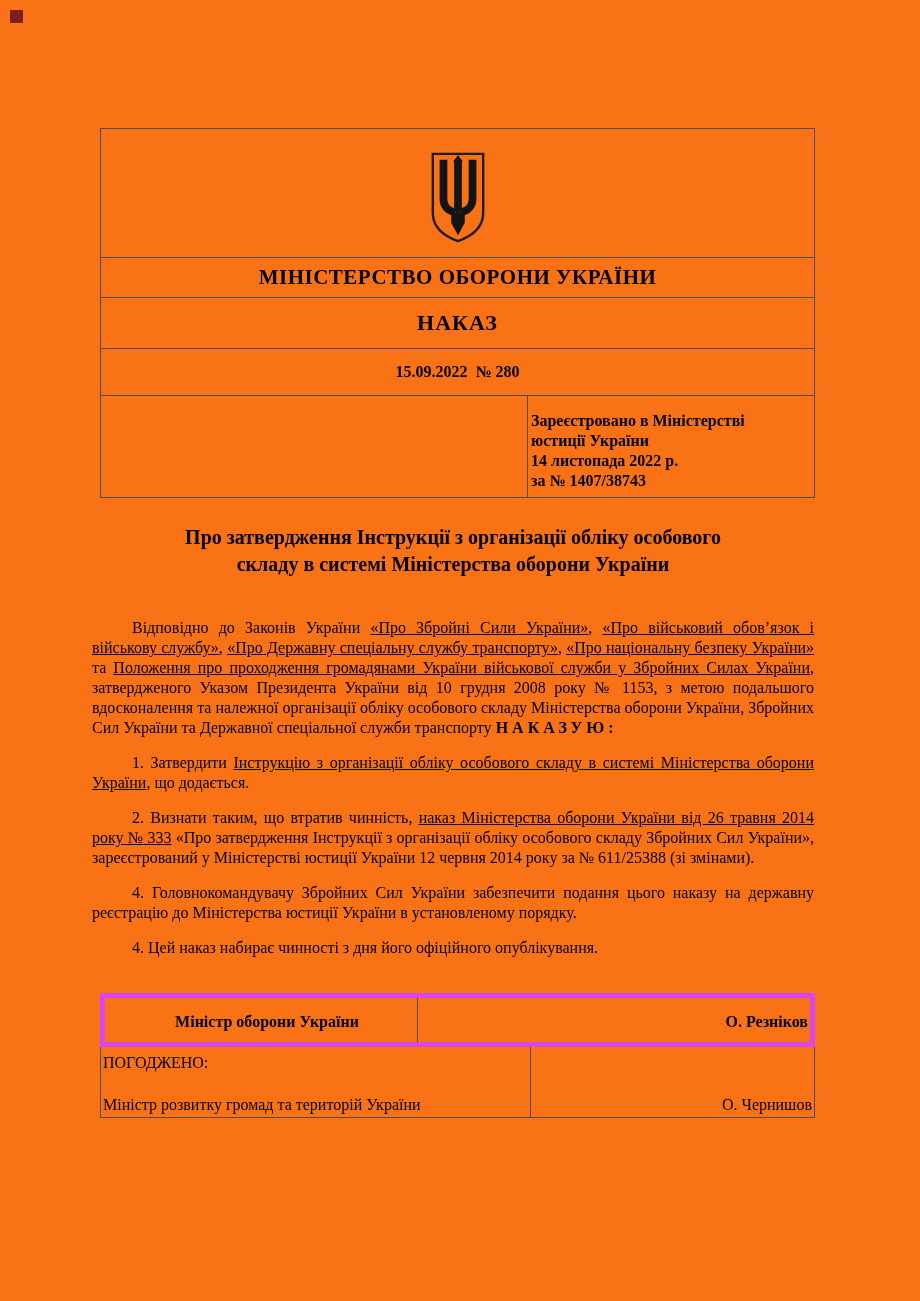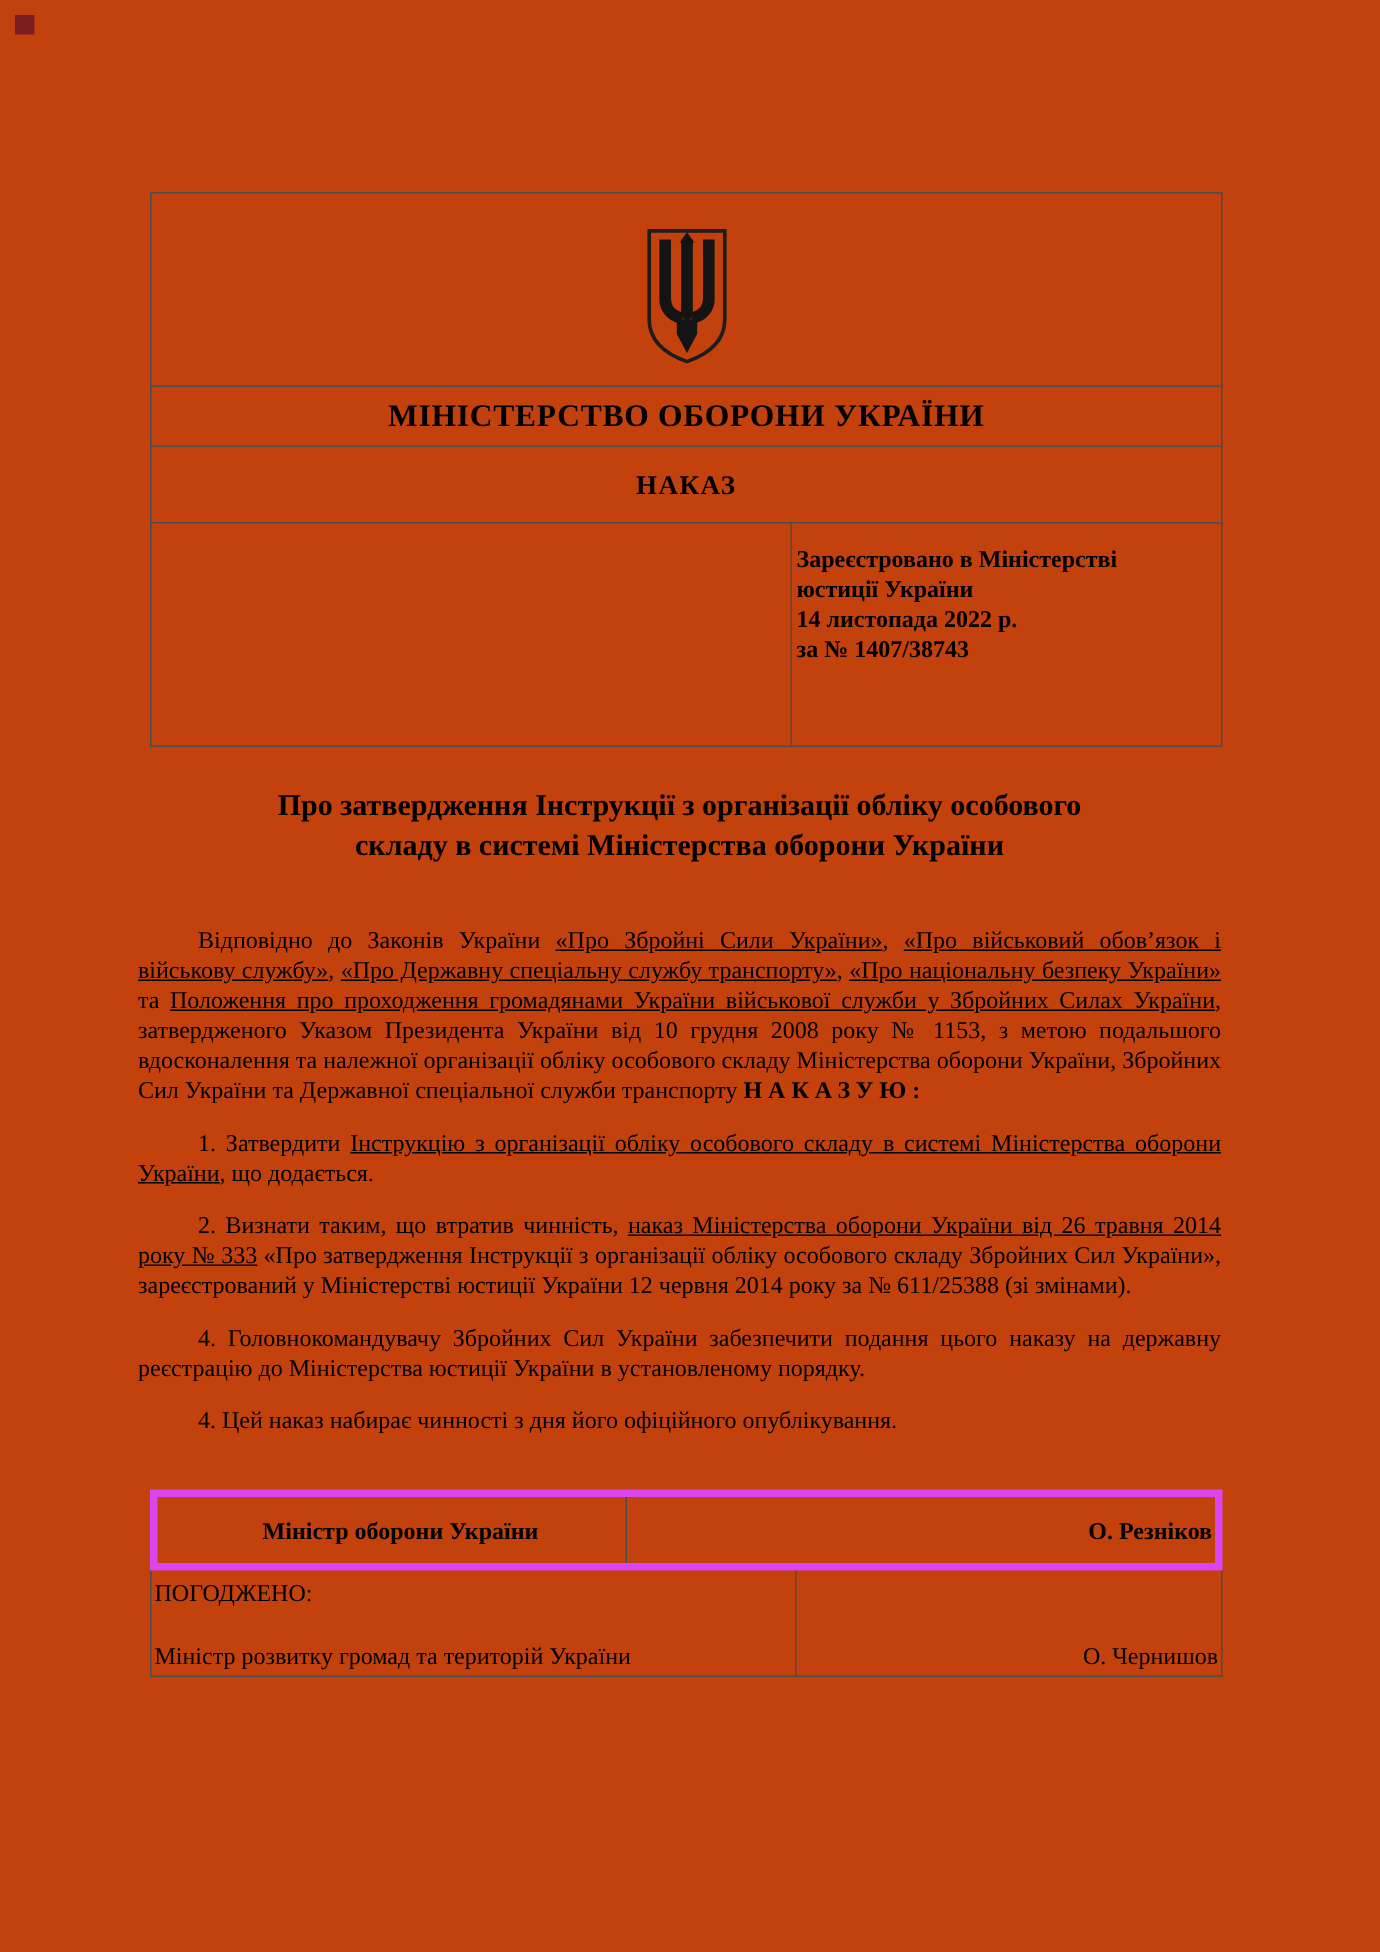--- a/index.html
+++ b/index.html
@@ -1,36 +1,36 @@
 <!DOCTYPE html>
 <html><head>
 <meta charset="utf-8">
 <style>
   html,body{margin:0;padding:0;background:#ffffff;}
   .page{
     position:relative;
     width:920px;height:1301px;
-    background:#c2410c;
+    background:#f97316;
     font-family:"Liberation Serif","DejaVu Serif",serif;
     color:#000;
     overflow:hidden;
   }
   .corner-marker{position:absolute;left:10px;top:10px;width:13px;height:13px;}
 
   
   .doc-table{
     position:absolute;left:100px;top:128px;width:715px;height:370px;
     border:1px solid #4d4d4d;box-sizing:border-box;
     display:flex;flex-direction:column;
   }
   .dt-row{border-bottom:1px solid #4d4d4d;box-sizing:border-box;display:flex;align-items:center;justify-content:center;}
   .dt-row:last-child{border-bottom:none;}
   .row-emblem{height:129px;align-items:flex-start;padding-top:22px;}
   .row-ministry{height:40px;font-weight:bold;font-size:21px;letter-spacing:.5px;}
-  .row-nakaz{height:51px;font-weight:bold;font-size:18px;letter-spacing:1px;}
+  .row-nakaz{height:51px;font-weight:bold;font-size:22px;letter-spacing:1px;}
   .row-date{height:47px;font-weight:bold;font-size:16px;white-space:pre;}
   .row-reg{flex:1;align-items:stretch;justify-content:flex-end;}
   .reg-left{width:426px;box-sizing:border-box;}
   .reg-right{
     flex:1;border-left:1px solid #4d4d4d;box-sizing:border-box;
     font-weight:bold;font-size:16px;line-height:20px;
     padding:15px 3px 0 3px;white-space:pre-line;
   }
 
   
@@ -96,20 +96,21 @@
           <path d="M13 9 h8 v40 c0 6 3 9 8 10 v8 c-9 -1 -16 -8 -16 -17 Z"></path>
           <path d="M51 9 h-8 v40 c0 6 -3 9 -8 10 v8 c9 -1 16 -8 16 -17 Z"></path>
           <path d="M32 4 l5 7 h-10 Z"></path>
           <path d="M28 9 h8 v49 c0 4 -2 7 -4 8 c-2 -1 -4 -4 -4 -8 Z"></path>
           <path d="M25 64 h14 v10 l-7 13 -7 -13 Z"></path>
         </g>
       </svg>
     </div>
     <div class="dt-row row-ministry">МІНІСТЕРСТВО ОБОРОНИ УКРАЇНИ</div>
     <div class="dt-row row-nakaz">НАКАЗ</div>
+    <div class="dt-row row-date">15.09.2022  № 280</div>
     <div class="dt-row row-reg">
       <div class="reg-left"></div>
       <div class="reg-right">Зареєстровано в Міністерстві
 юстиції України
 14 листопада 2022 р.
 за № 1407/38743</div>
     </div>
   </div>
 
   <div class="doc-title">Про затвердження Інструкції з організації обліку особового

